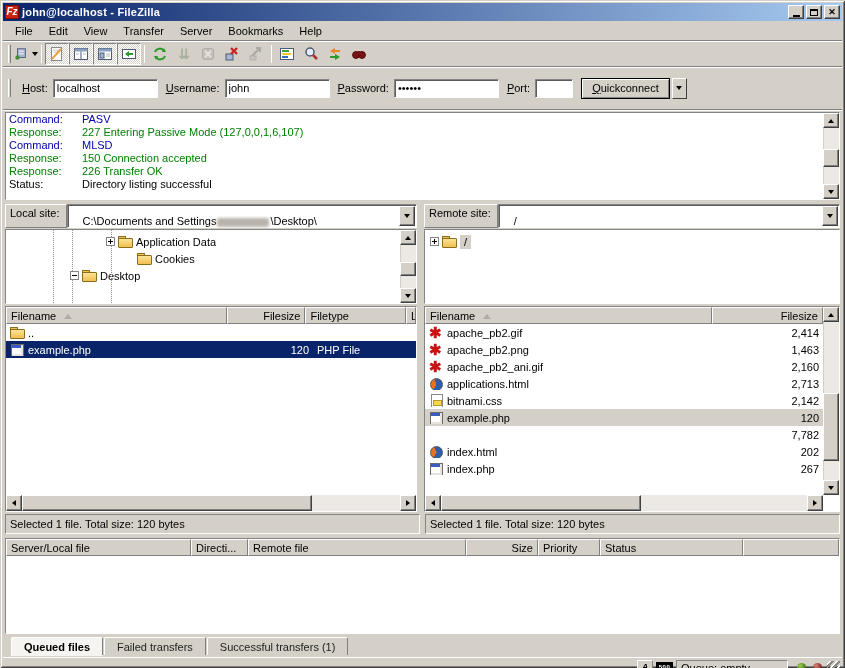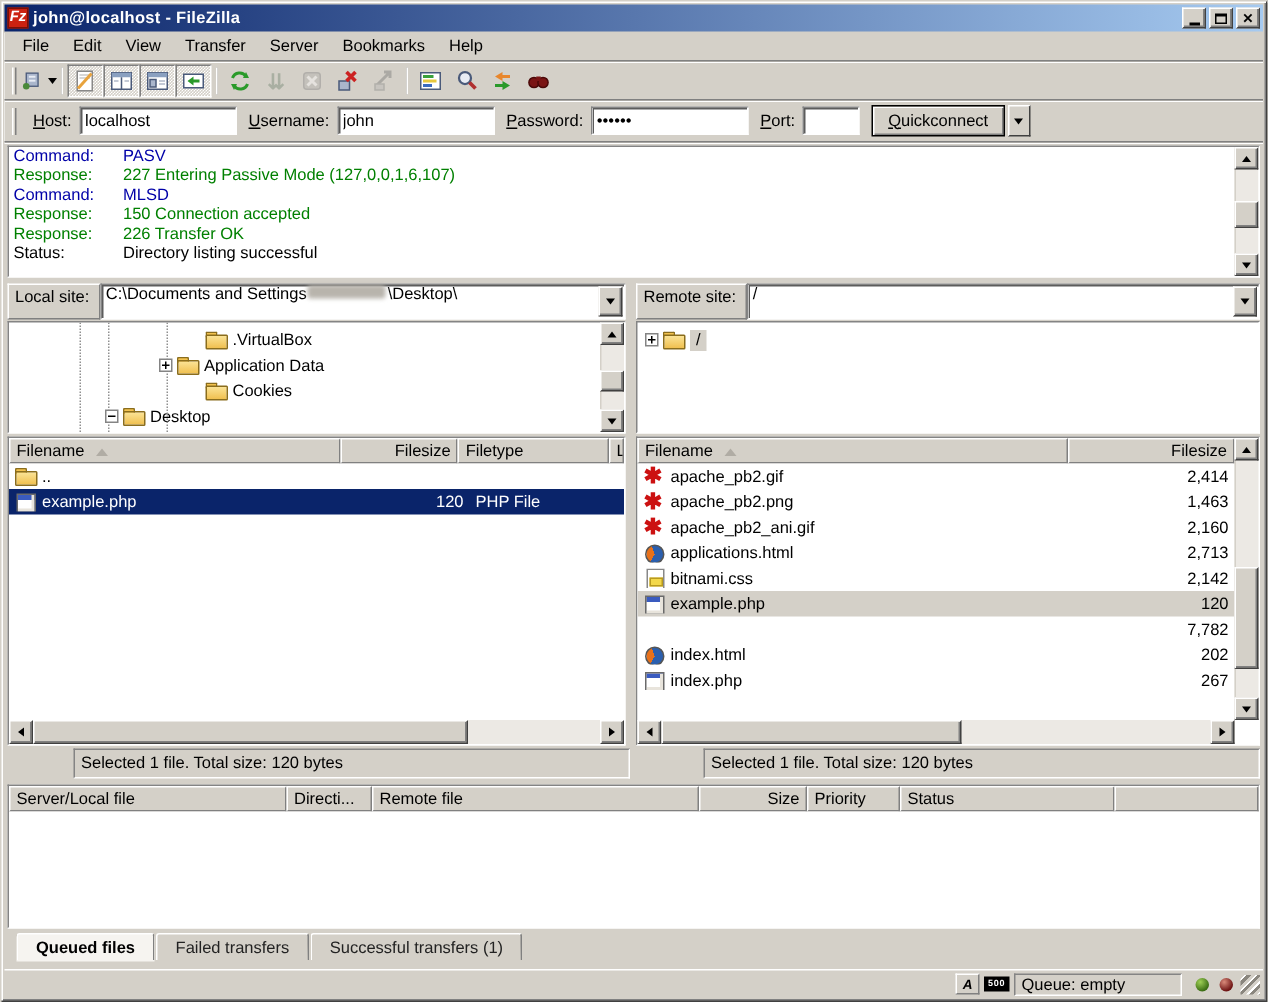--- a/index.html
+++ b/index.html
@@ -26,21 +26,21 @@
   .toolbar { height:26px; display:flex; align-items:center; padding:0 2px; flex:none; border-bottom:1px solid #808080; box-shadow:0 1px 0 #fff; }
   .rgrip { width:3px; height:18px; border-left:1px solid #fff; border-right:1px solid #808080; margin:0 3px; flex:none; }
   .tsep { width:1px; height:18px; background:#808080; border-right:1px solid #fff; margin:0 3px; flex:none; }
   .tb-btn { width:24px; height:22px; display:flex; align-items:center; justify-content:center; position:relative; }
   .tb-btn.toggled { border:1px solid; border-color:#808080 #fff #fff #808080; background-image:linear-gradient(45deg,#fff 25%,transparent 25%,transparent 75%,#fff 75%),linear-gradient(45deg,#fff 25%,transparent 25%,transparent 75%,#fff 75%); background-size:2px 2px; background-position:0 0,1px 1px; background-color:#d4d0c8; }
   .tb-btn.disabled { opacity:.4; filter:grayscale(80%); }
   .tb-btn .glyph { font-size:14px; font-weight:bold; line-height:14px; }
   .dd-arrow { width:0; height:0; border-left:3px solid transparent; border-right:3px solid transparent; border-top:4px solid #000; margin-left:4px; }
 
   
-  .qcbar { height:28px; display:flex; align-items:center; padding:0 2px; flex:none; border-bottom:1px solid #808080; box-shadow:0 1px 0 #fff; }
+  .qcbar { height:43px; display:flex; align-items:center; padding:0 2px; flex:none; border-bottom:1px solid #808080; box-shadow:0 1px 0 #fff; }
   .qc-label { margin:0 5px 0 8px; display:inline-block; }
   .u-first::first-letter { text-decoration:underline; }
   .field { height:19px; background:#fff; border:1px solid; border-color:#848484 #fff #fff #848484; box-shadow:inset 1px 1px 0 #5c5c5c; padding:0 3px; font-family:"Liberation Sans",sans-serif; font-size:11px; }
   .qc-btn { height:21px; padding:0 10px; background:#d4d0c8; border:1px solid #000; box-shadow:inset 1px 1px 0 #fff, inset -1px -1px 0 #808080; font-size:11px; }
   .qc-dd { width:15px; height:21px; margin-left:2px; background:#d4d0c8; border:1px solid; border-color:#fff #404040 #404040 #fff; display:flex; align-items:center; justify-content:center; }
 
   
   .log { margin:2px; height:88px; background:#fff; border:1px solid; border-color:#848484 #fff #fff #848484; position:relative; overflow:hidden; flex:none; }
   .log-line { display:flex; height:13px; line-height:13px; }
   .log-label { width:76px; padding-left:3px; flex:none; }
@@ -59,21 +59,21 @@
   .sb-thumb { position:absolute; background:#d4d0c8; border:1px solid; border-color:#fff #404040 #404040 #fff; box-shadow:inset -1px -1px 0 #808080; }
 
   
   .panes { display:flex; margin:2px; height:100px; flex:none; }
   .pane { display:flex; flex-direction:column; }
   .pane-local { width:412px; flex:none; }
   .splitter { width:7px; flex:none; }
   .pane-remote { flex:1; }
   .site-row { height:24px; display:flex; align-items:stretch; flex:none; margin-bottom:1px; }
   .site-label { background:#d4d0c8; border:1px solid; border-color:#fff #808080 #808080 #fff; padding:2px 6px 0 4px; flex:none; }
-  .combo { flex:1; background:#fff; border:1px solid; border-color:#848484 #fff #fff #848484; box-shadow:inset 1px 1px 0 #5c5c5c; display:flex; align-items:flex-start; padding-left:3px; position:relative; }
+  .combo { flex:1; background:#fff; border:1px solid; border-color:#848484 #fff #fff #848484; box-shadow:inset 1px 1px 0 #5c5c5c; display:flex; align-items:flex-end; padding-left:15px; position:relative; }
   .combo-btn { position:absolute; right:1px; top:1px; bottom:1px; width:16px; background:#d4d0c8; border:1px solid; border-color:#fff #404040 #404040 #fff; box-shadow:inset -1px -1px 0 #808080; display:flex; align-items:center; justify-content:center; }
   .blur-box { display:inline-block; width:52px; height:9px; background:#b8b4ac; border-radius:2px; filter:blur(1.5px); margin:0 1px; }
   .tree { flex:1; background:#fff; border:1px solid; border-color:#848484 #fff #fff #848484; position:relative; overflow:hidden; padding-top:3px; }
   .trow { height:17px; display:flex; align-items:center; }
   .guide { position:absolute; top:0; bottom:0; border-left:1px dotted #909090; }
   .exp { width:9px; height:9px; border:1px solid #848484; background:#fff; position:relative; flex:none; margin-right:3px; }
   .exp::before { content:""; position:absolute; left:1px; right:1px; top:3px; height:1px; background:#000; }
   .exp[data-exp="plus"]::after { content:""; position:absolute; top:1px; bottom:1px; left:3px; width:1px; background:#000; }
   .exp[data-exp="none"] { visibility:hidden; }
 
@@ -105,21 +105,21 @@
   .c-name-l { width:227px; flex:none; display:flex; align-items:center; padding-left:2px; }
   .c-size-l { width:80px; flex:none; }
   .c-type-l { width:103px; flex:none; }
   .c-lm-l { flex:1; }
   .c-name-r { width:287px; flex:none; display:flex; align-items:center; padding-left:2px; }
   .c-size-r { flex:1; }
   .body-wrap-r { margin-right:16px; }
 
   
   .statusrow { display:flex; margin:2px; gap:5px; height:20px; flex:none; }
-  .statuscell { flex:1; background:#d4d0c8; border:1px solid; border-color:#848484 #fff #fff #848484; padding:3px 4px 0 4px; white-space:nowrap; overflow:hidden;margin-left:44px; }
+  .statuscell { flex:1; background:#d4d0c8; border:1px solid; border-color:#848484 #fff #fff #848484; padding:3px 4px 0 4px; white-space:nowrap; overflow:hidden; }
   .queue { margin:2px; flex:none; display:flex; flex-direction:column; border:1px solid; border-color:#848484 #fff #fff #848484; height:96px; background:#fff; }
   .qh { width:auto; }
   .qcell0{width:185px;flex:none;} .qcell1{width:57px;flex:none;} .qcell2{width:218px;flex:none;} .qcell3{width:72px;flex:none;} .qcell4{width:62px;flex:none;} .qcell5{width:143px;flex:none;} .qcellx{flex:1;}
   .qbody { flex:1; background:#fff; }
 
   
   .tabsrow { height:21px; display:flex; align-items:flex-start; padding:1px 8px 0; flex:none; }
   .tab { padding:3px 12px 2px; background:#d4d0c8; border:1px solid; border-color:#fff #808080 #808080 #fff; border-bottom:none; margin-right:1px; border-radius:2px 2px 0 0; color:#222; }
   .tab.active { background:#f6f4f0; font-weight:bold; color:#000; box-shadow:0 1px 0 #f6f4f0; }
 
@@ -328,25 +328,20 @@
             <span>\Desktop\</span>
           <div class="combo-btn">
               <div class="dd-arrow" style="margin:0"></div>
             </div>
         </div>
       </div>
       <div class="tree">
         <div class="guide" style="left:47px"></div>
         <div class="guide" style="left:66px"></div>
         <div class="guide" style="left:105px"></div>
-        <div class="trow" style="padding-left:119px">
-            <span class="exp" data-exp="none"></span>
-            <span class="fi" data-icon="folder"></span>
-            <span>.VirtualBox</span>
-          </div>
         <div class="trow" style="padding-left:100px">
             <span class="exp" data-exp="plus"></span>
             <span class="fi" data-icon="folder"></span>
             <span>Application Data</span>
           </div>
         <div class="trow" style="padding-left:119px">
             <span class="exp" data-exp="none"></span>
             <span class="fi" data-icon="folder"></span>
             <span>Cookies</span>
           </div>

